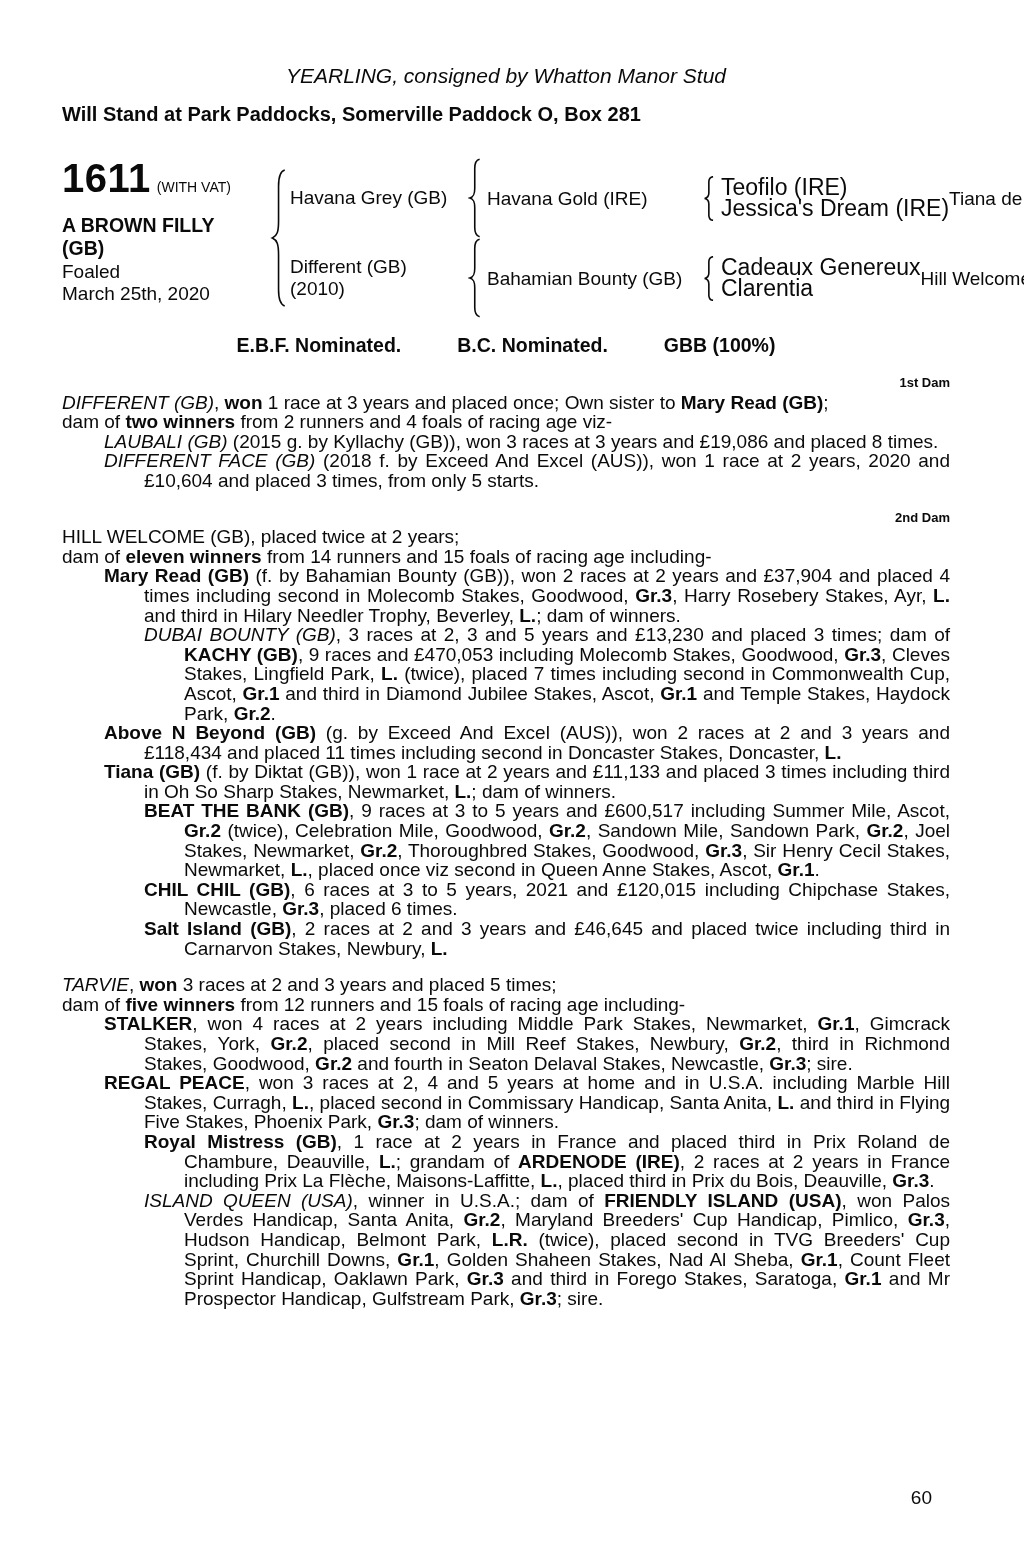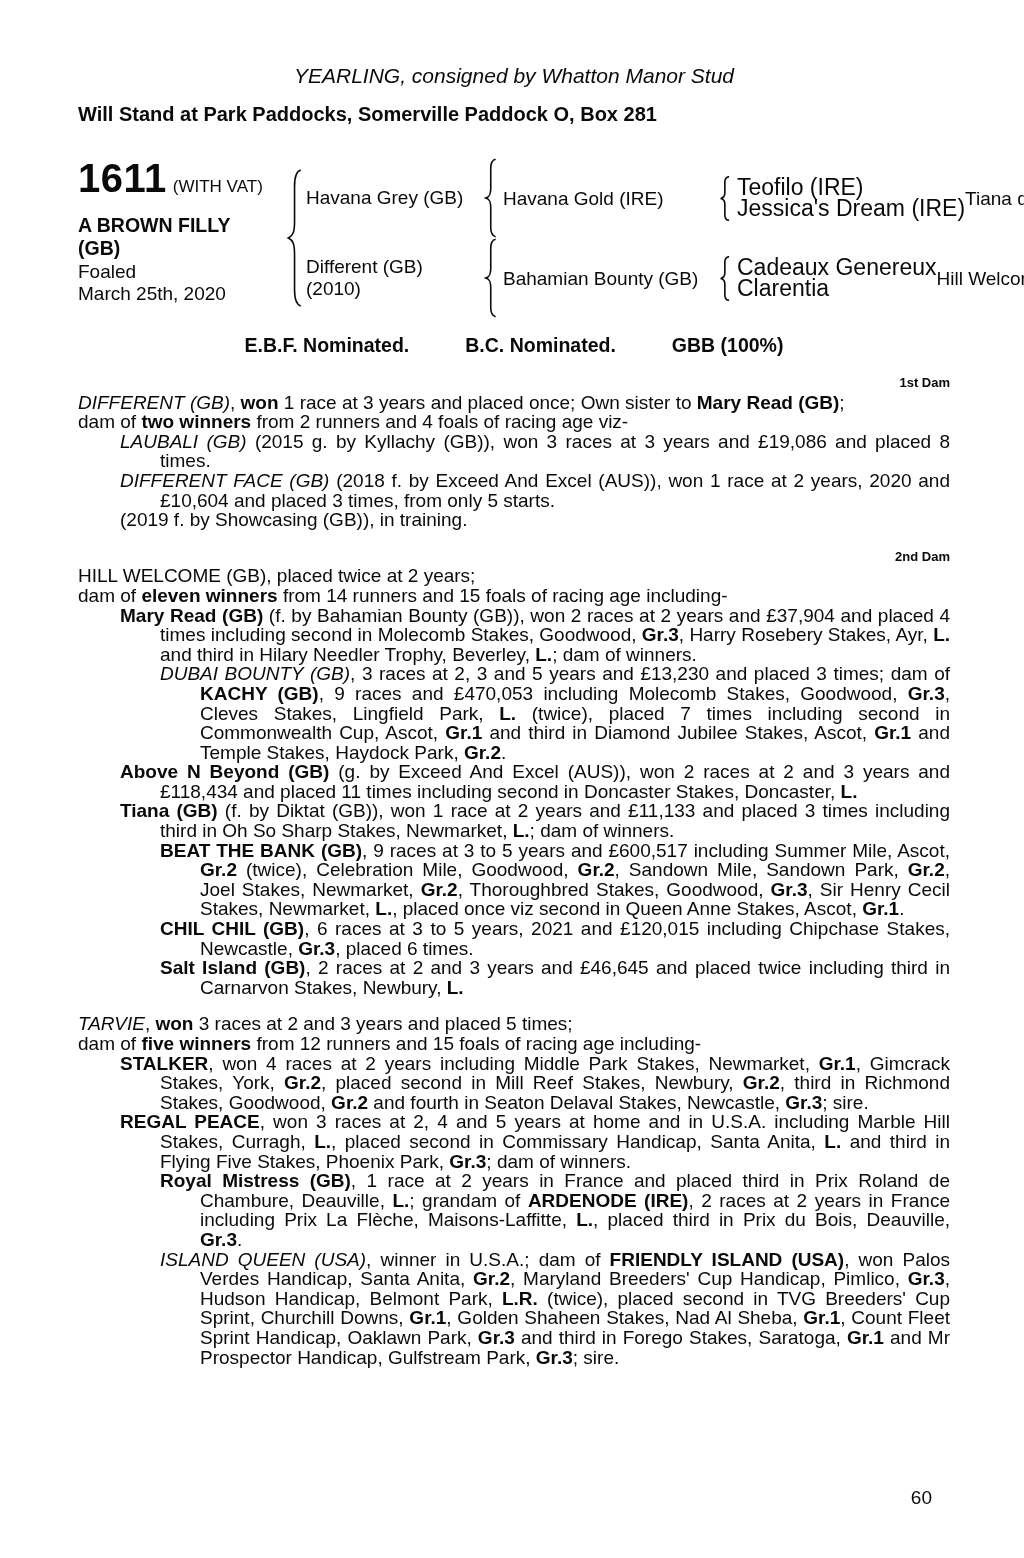--- a/index.html
+++ b/index.html
@@ -1,30 +1,30 @@
 <!DOCTYPE html>
 <html><head>
 <meta charset="utf-8">
 <style>
   html,body{margin:0;padding:0;background:#e8e8e8;}
   .page{
     width:1024px;height:1558px;background:#ffffff;position:relative;overflow:hidden;
     font-family:"Liberation Sans","DejaVu Sans",sans-serif;color:#0a0a0a;
     font-size:19px;line-height:19.6px;
   }
-  .content{margin:0 74px 0 78px;}
+  .content{margin:0 74px 0 62px;}
   .header-title{margin-top:64px;text-align:center;font-style:italic;font-size:21px;line-height:23px;}
   .stand-line{margin-top:16px;font-weight:bold;font-size:20px;line-height:23px;}
 
   
   .pedigree{display:flex;margin-top:32px;align-items:flex-start;}
   .lot-info{width:208px;flex:none;}
   .lot-line{white-space:nowrap;}
   .lot-num{font-size:40px;font-weight:bold;line-height:40px;letter-spacing:.5px;}
-  .lot-vat{font-size:17px;margin-left:6px;}
+  .lot-vat{font-size:14px;margin-left:6px;}
   .horse-name{font-weight:bold;font-size:19.5px;line-height:23px;margin-top:16px;}
   .foaled{margin-top:1px;line-height:22px;}
   .foaled-date{line-height:22px;}
 
   .tree{display:flex;align-items:center;flex:1;}
   .halves{display:flex;flex-direction:column;flex:1;}
   .half{display:flex;align-items:center;}
   .g2name{width:178px;flex:none;font-size:19px;line-height:22px;}
   .g3col{flex:1;display:flex;flex-direction:row;}
   .g3group{display:flex;align-items:center;}
@@ -153,21 +153,20 @@
       <span>GBB (100%)</span>
     </div>
 
     <div class="sections">
         <div class="dam-section">
           <h3 class="dam-heading">1st Dam</h3>
           <p class="para ind0"><span class="i">DIFFERENT (GB)</span><span>, </span><span class="b">won</span><span> 1 race at 3 years and placed once; Own sister to </span><span class="b">Mary Read (GB)</span><span>;</span></p>
           <p class="para ind0"><span>dam of </span><span class="b">two winners</span><span> from 2 runners and 4 foals of racing age viz-</span></p>
           <p class="para ind1"><span class="i">LAUBALI (GB)</span><span> (2015 g. by Kyllachy (GB)), won 3 races at 3 years and £19,086 and placed 8 times.</span></p>
           <p class="para ind1"><span class="i">DIFFERENT FACE (GB)</span><span> (2018 f. by Exceed And Excel (AUS)), won 1 race at 2 years, 2020 and £10,604 and placed 3 times, from only 5 starts.</span></p>
-          <p class="para ind1"><span>(2019 f. by Showcasing (GB)), in training.</span></p>
         </div>
         <div class="dam-section">
           <h3 class="dam-heading">2nd Dam</h3>
           <p class="para ind0"><span>HILL WELCOME (GB), placed twice at 2 years;</span></p>
           <p class="para ind0"><span>dam of </span><span class="b">eleven winners</span><span> from 14 runners and 15 foals of racing age including-</span></p>
           <p class="para ind1"><span class="b">Mary Read (GB)</span><span> (f. by Bahamian Bounty (GB)), won 2 races at 2 years and £37,904 and placed 4 times including second in Molecomb Stakes, Goodwood, </span><span class="b">Gr.3</span><span>, Harry Rosebery Stakes, Ayr, </span><span class="b">L.</span><span> and third in Hilary Needler Trophy, Beverley, </span><span class="b">L.</span><span>; dam of winners.</span></p>
           <p class="para ind2"><span class="i">DUBAI BOUNTY (GB)</span><span>, 3 races at 2, 3 and 5 years and £13,230 and placed 3 times; dam of </span><span class="b">KACHY (GB)</span><span>, 9 races and £470,053 including Molecomb Stakes, Goodwood, </span><span class="b">Gr.3</span><span>, Cleves Stakes, Lingfield Park, </span><span class="b">L.</span><span> (twice), placed 7 times including second in Commonwealth Cup, Ascot, </span><span class="b">Gr.1</span><span> and third in Diamond Jubilee Stakes, Ascot, </span><span class="b">Gr.1</span><span> and Temple Stakes, Haydock Park, </span><span class="b">Gr.2</span><span>.</span></p>
           <p class="para ind1"><span class="b">Above N Beyond (GB)</span><span> (g. by Exceed And Excel (AUS)), won 2 races at 2 and 3 years and £118,434 and placed 11 times including second in Doncaster Stakes, Doncaster, </span><span class="b">L.</span></p>
           <p class="para ind1"><span class="b">Tiana (GB)</span><span> (f. by Diktat (GB)), won 1 race at 2 years and £11,133 and placed 3 times including third in Oh So Sharp Stakes, Newmarket, </span><span class="b">L.</span><span>; dam of winners.</span></p>
           <p class="para ind2"><span class="b">BEAT THE BANK (GB)</span><span>, 9 races at 3 to 5 years and £600,517 including Summer Mile, Ascot, </span><span class="b">Gr.2</span><span> (twice), Celebration Mile, Goodwood, </span><span class="b">Gr.2</span><span>, Sandown Mile, Sandown Park, </span><span class="b">Gr.2</span><span>, Joel Stakes, Newmarket, </span><span class="b">Gr.2</span><span>, Thoroughbred Stakes, Goodwood, </span><span class="b">Gr.3</span><span>, Sir Henry Cecil Stakes, Newmarket, </span><span class="b">L.</span><span>, placed once viz second in Queen Anne Stakes, Ascot, </span><span class="b">Gr.1</span><span>.</span></p>

